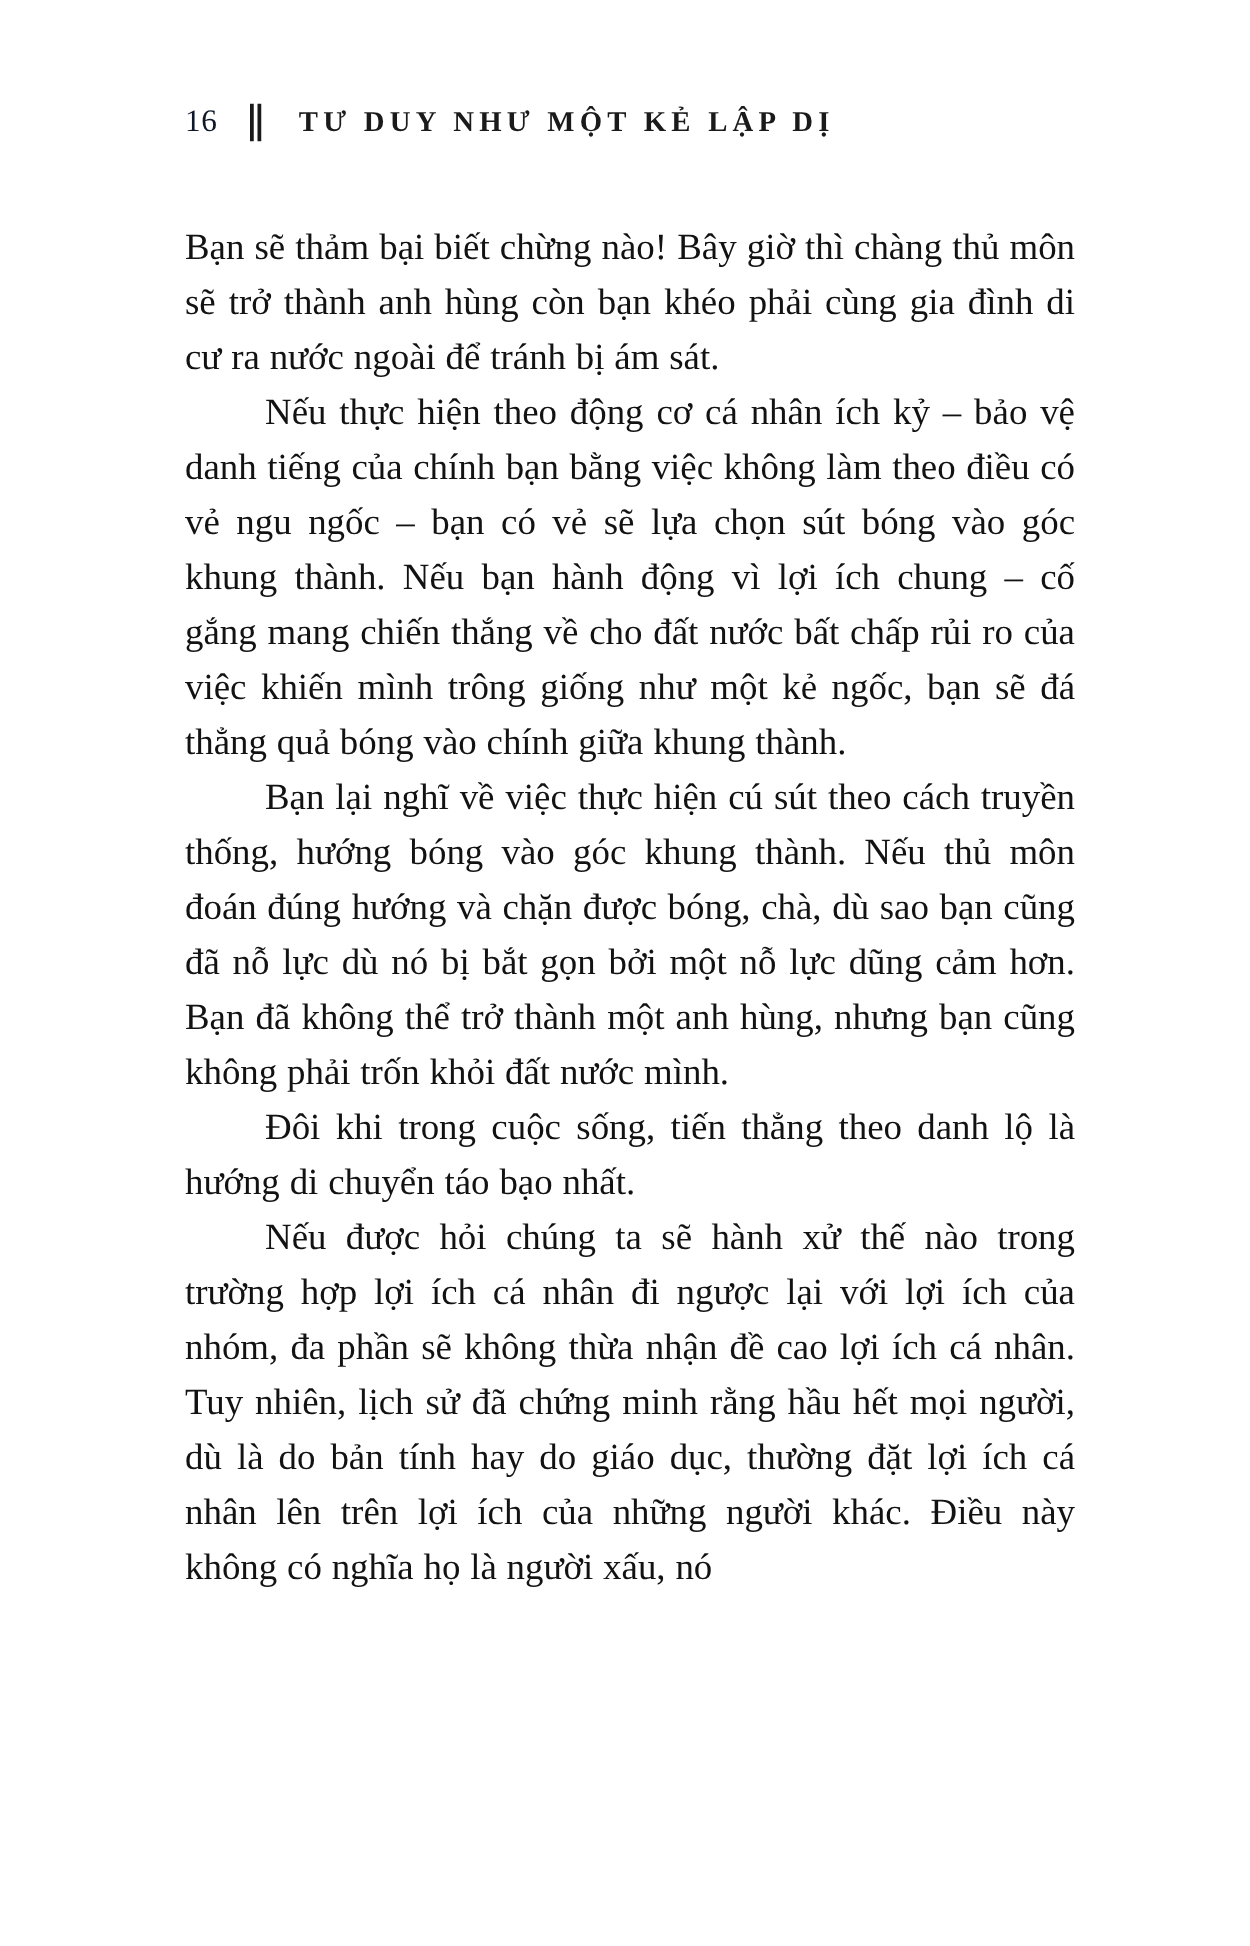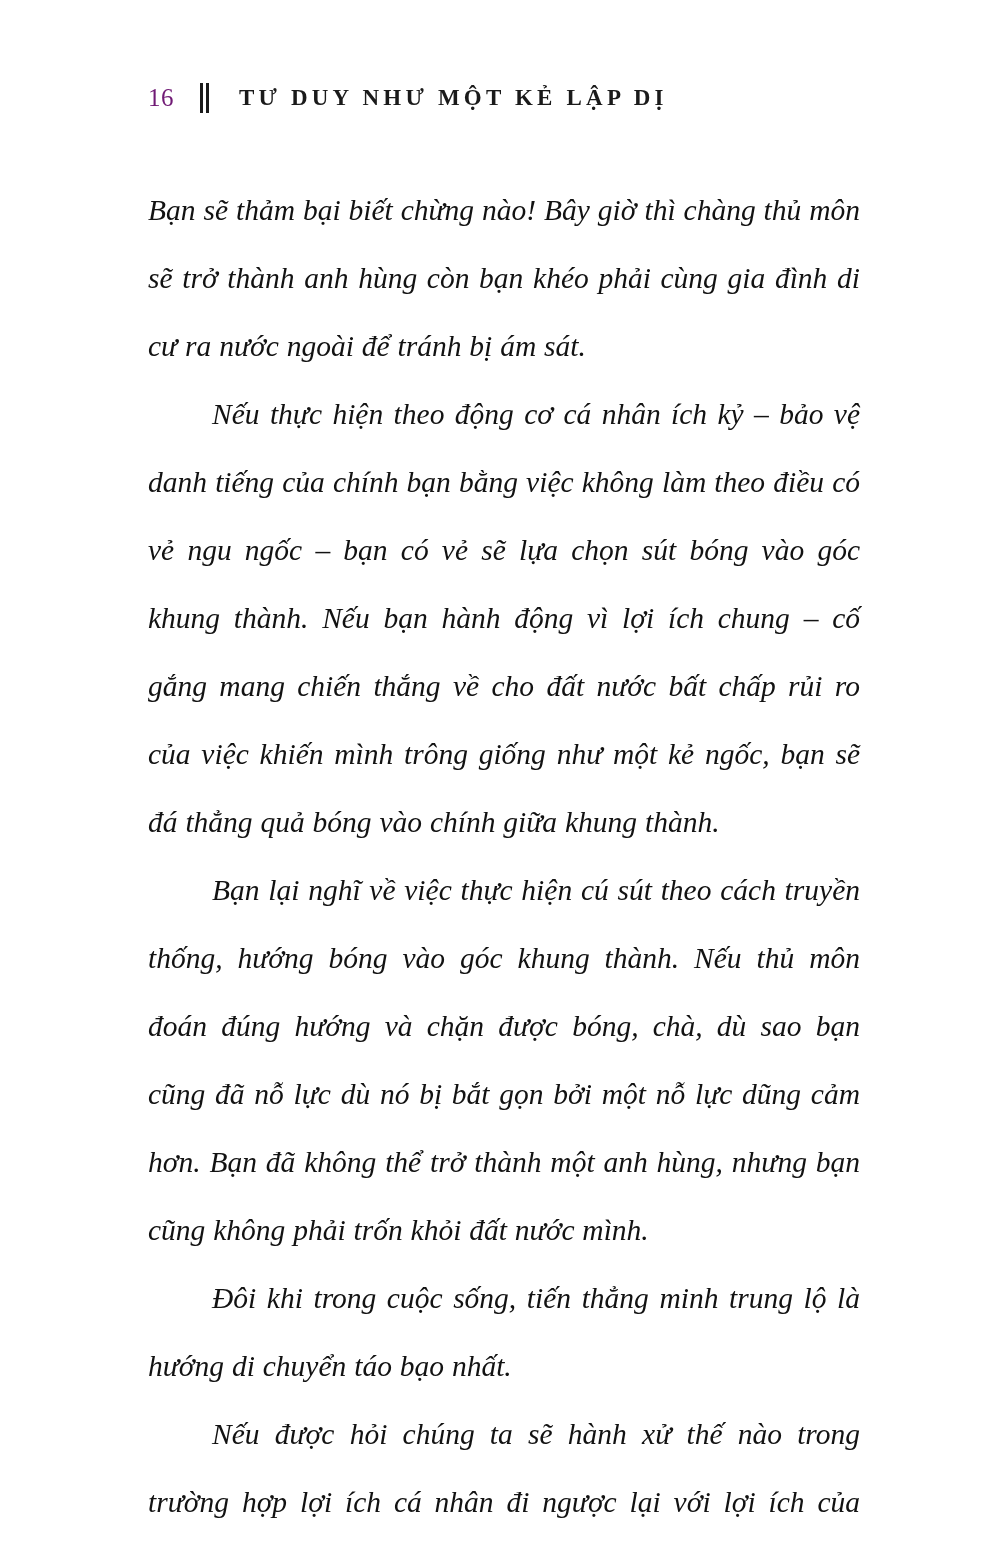--- a/index.html
+++ b/index.html
@@ -24,21 +24,21 @@
   }
   .running-head {
     display: flex;
     align-items: center;
     gap: 0;
     margin-bottom: 58px;
     height: 40px;
   }
   .folio {
     font-size: 25px;
-    color: #701a75;
+    color: #0f172a;
     letter-spacing: 0.5px;
     font-family: "Liberation Serif", serif;
     margin-right: 26px;
   }
   .rule-pair {
     display: inline-block;
     width: 9px;
     height: 30px;
     position: relative;
     margin-right: 30px;
@@ -58,28 +58,27 @@
     font-size: 23px;
     letter-spacing: 4.2px;
     color: #1a1a1a;
     font-family: "Liberation Serif", serif;
     white-space: nowrap;
     font-weight: bold;
   }
   .body-text p {
     margin: 0;
     font-size: 29.5px;
-    line-height: 68px;
+    line-height: 44px;
     text-align: justify;
     text-indent: 64px;
     color: #121212;
     word-spacing: 0.5px;
     -webkit-hyphens: none;
     hyphens: none;
-    font-style: italic;
   }
   .body-text p.first {
     text-indent: 0;
   }
   
   .body-text p:last-child {
     text-align: justify;
   }
 </style>
 </head>
@@ -90,17 +89,17 @@
   <div class="running-head">
     <span class="folio">16</span>
     <span class="rule-pair"></span>
     <span class="head-title">TƯ DUY NHƯ MỘT KẺ LẬP DỊ</span>
   </div>
 
   <div class="body-text">
     <p class="first">Bạn sẽ thảm bại biết chừng nào! Bây giờ thì chàng thủ môn sẽ trở thành anh hùng còn bạn khéo phải cùng gia đình di cư ra nước ngoài để tránh bị ám sát.</p>
     <p>Nếu thực hiện theo động cơ cá nhân ích kỷ – bảo vệ danh tiếng của chính bạn bằng việc không làm theo điều có vẻ ngu ngốc – bạn có vẻ sẽ lựa chọn sút bóng vào góc khung thành. Nếu bạn hành động vì lợi ích chung – cố gắng mang chiến thắng về cho đất nước bất chấp rủi ro của việc khiến mình trông giống như một kẻ ngốc, bạn sẽ đá thẳng quả bóng vào chính giữa khung thành.</p>
     <p>Bạn lại nghĩ về việc thực hiện cú sút theo cách truyền thống, hướng bóng vào góc khung thành. Nếu thủ môn đoán đúng hướng và chặn được bóng, chà, dù sao bạn cũng đã nỗ lực dù nó bị bắt gọn bởi một nỗ lực dũng cảm hơn. Bạn đã không thể trở thành một anh hùng, nhưng bạn cũng không phải trốn khỏi đất nước mình.</p>
-    <p>Đôi khi trong cuộc sống, tiến thẳng minh trung lộ là hướng di chuyển táo bạo nhất.</p>
+    <p>Đôi khi trong cuộc sống, tiến thẳng theo danh lộ là hướng di chuyển táo bạo nhất.</p>
     <p>Nếu được hỏi chúng ta sẽ hành xử thế nào trong trường hợp lợi ích cá nhân đi ngược lại với lợi ích của nhóm, đa phần sẽ không thừa nhận đề cao lợi ích cá nhân. Tuy nhiên, lịch sử đã chứng minh rằng hầu hết mọi người, dù là do bản tính hay do giáo dục, thường đặt lợi ích cá nhân lên trên lợi ích của những người khác. Điều này không có nghĩa họ là người xấu, nó</p>
   </div>
 
 </div>
 
 </body></html>

